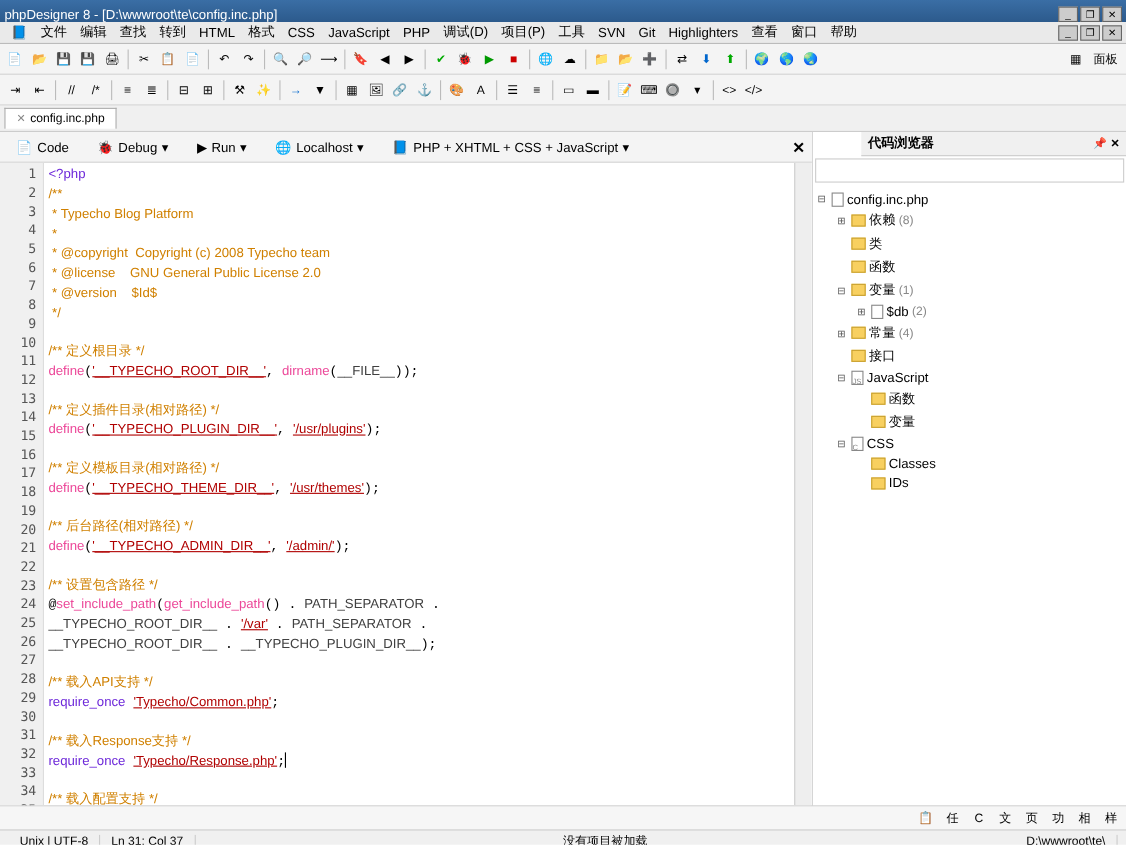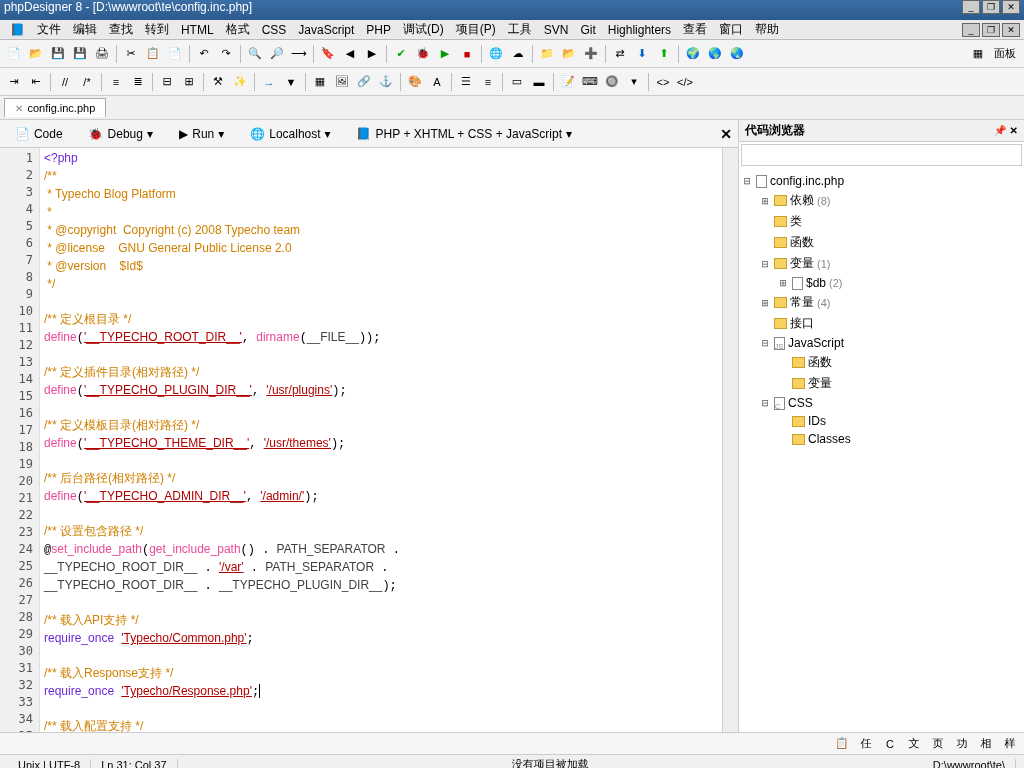--- a/index.html
+++ b/index.html
@@ -1,17 +1,17 @@
 <!DOCTYPE html>
 <html><head>
 <meta charset="utf-8">
 <style>
 * { margin:0; padding:0; box-sizing:border-box; font-family:"Microsoft YaHei","SimSun",Tahoma,sans-serif; }
 body { width:1024px; height:768px; background:#fff; overflow:hidden; font-size:12px; }
-.titlebar { height:20px; background:linear-gradient(#3a6ea5,#2c5a8c); color:#fff; display:flex; align-items:flex-start; padding:0 4px; }
+.titlebar { height:20px; background:linear-gradient(#3a6ea5,#2c5a8c); color:#fff; display:flex; align-items:flex-end; padding:0 4px; }
 .titlebar .icons { margin-left:auto; display:flex; gap:2px; }
 .win-btn { width:18px; height:14px; background:#ccc; border:1px solid #666; display:flex; align-items:center; justify-content:center; font-size:9px; color:#000; }
 .menubar { height:20px; background:#eaeaea; display:flex; align-items:center; padding:0 4px; gap:0; border-bottom:1px solid #bbb; }
 .menubar span { padding:2px 6px; cursor:pointer; }
 .menubar .sub-win { margin-left:auto; display:flex; gap:2px; }
 .toolbar-row { height:28px; background:#f4f4f4; display:flex; align-items:center; padding:0 4px; gap:2px; border-bottom:1px solid #ccc; }
 .tb-btn { width:20px; height:20px; display:flex; align-items:center; justify-content:center; border:1px solid transparent; font-size:11px; }
 .tb-sep { width:1px; height:18px; background:#bbb; margin:0 2px; }
 .tb-spacer { flex:1; }
 .tb-side-label { font-size:11px; padding:0 4px; }
@@ -27,21 +27,21 @@
 .gutter { width:40px; background:#f0f0f0; text-align:right; padding:2px 6px 2px 0; color:#555; font-family:Consolas,monospace; font-size:12px; line-height:17px; border-right:1px solid #ddd; }
 .code { flex:1; padding:2px 4px; font-family:Consolas,"Courier New",monospace; font-size:12px; line-height:17px; white-space:pre; overflow:hidden; }
 .code-scroll { position:absolute; right:0; top:0; bottom:0; width:16px; background:#eee; border-left:1px solid #ccc; }
 .c-com { color:#d08000; }
 .c-kw { color:#6d28d9; }
 .c-str { color:#b00000;text-decoration:underline; }
 .c-func { color:#ec4899; }
 .c-punc { color:#6d28d9; }
 .c-const { color:#404040; }
 .sidebar { width:285px; display:flex; flex-direction:column; background:#fff; }
-.side-title { height:22px; background:#f0f0f0; border-bottom:1px solid #ccc; display:flex; align-items:center; padding:0 6px; font-size:12px; font-weight:bold; }
+.side-title { height:22px; background:#f0f0f0; border-bottom:1px solid #ccc; display:flex; align-items:center; padding:0 6px; font-size:12px; font-weight:bold;margin-left:44px; }
 .side-title .pin { margin-left:auto; font-size:10px; }
 .side-search { height:22px; border:1px solid #ccc; margin:2px; }
 .side-tree { flex:1; padding:4px 2px; overflow:auto; }
 .tree-item { display:flex; align-items:center; gap:3px; padding:2px 0; font-size:12px; }
 .tree-item .toggle { width:12px; display:inline-flex; justify-content:center; font-size:9px; color:#555; }
 .indent1 { padding-left:18px; }
 .indent2 { padding-left:36px; }
 .folder-icon { width:13px; height:11px; background:#f8d060; border:1px solid #c8a030; display:inline-block; }
 .file-icon { width:11px; height:13px; background:#fff; border:1px solid #888; display:inline-block; }
 .js-icon::after { content:"JS"; font-size:7px; color:#888; }
@@ -309,26 +309,26 @@
           <span>变量</span>
         </div>
         <div class="tree-item indent1">
           <span class="toggle">⊟</span>
           <span class="file-icon css-icon"></span>
           <span>CSS</span>
         </div>
         <div class="tree-item indent2">
           <span class="toggle"></span>
           <span class="folder-icon"></span>
+          <span>Classes</span>
+        </div>
+        <div class="tree-item indent2">
+          <span class="toggle"></span>
+          <span class="folder-icon"></span>
           <span>IDs</span>
-        </div>
-        <div class="tree-item indent2">
-          <span class="toggle"></span>
-          <span class="folder-icon"></span>
-          <span>Classes</span>
         </div>
       </div>
   </div>
 </div>
 
 <div class="bottom-icons" id="bottom-icons">
   <div class="bi">📋</div>
 <div class="bi">任</div>
     <div class="bi">C</div>
     <div class="bi">文</div>

